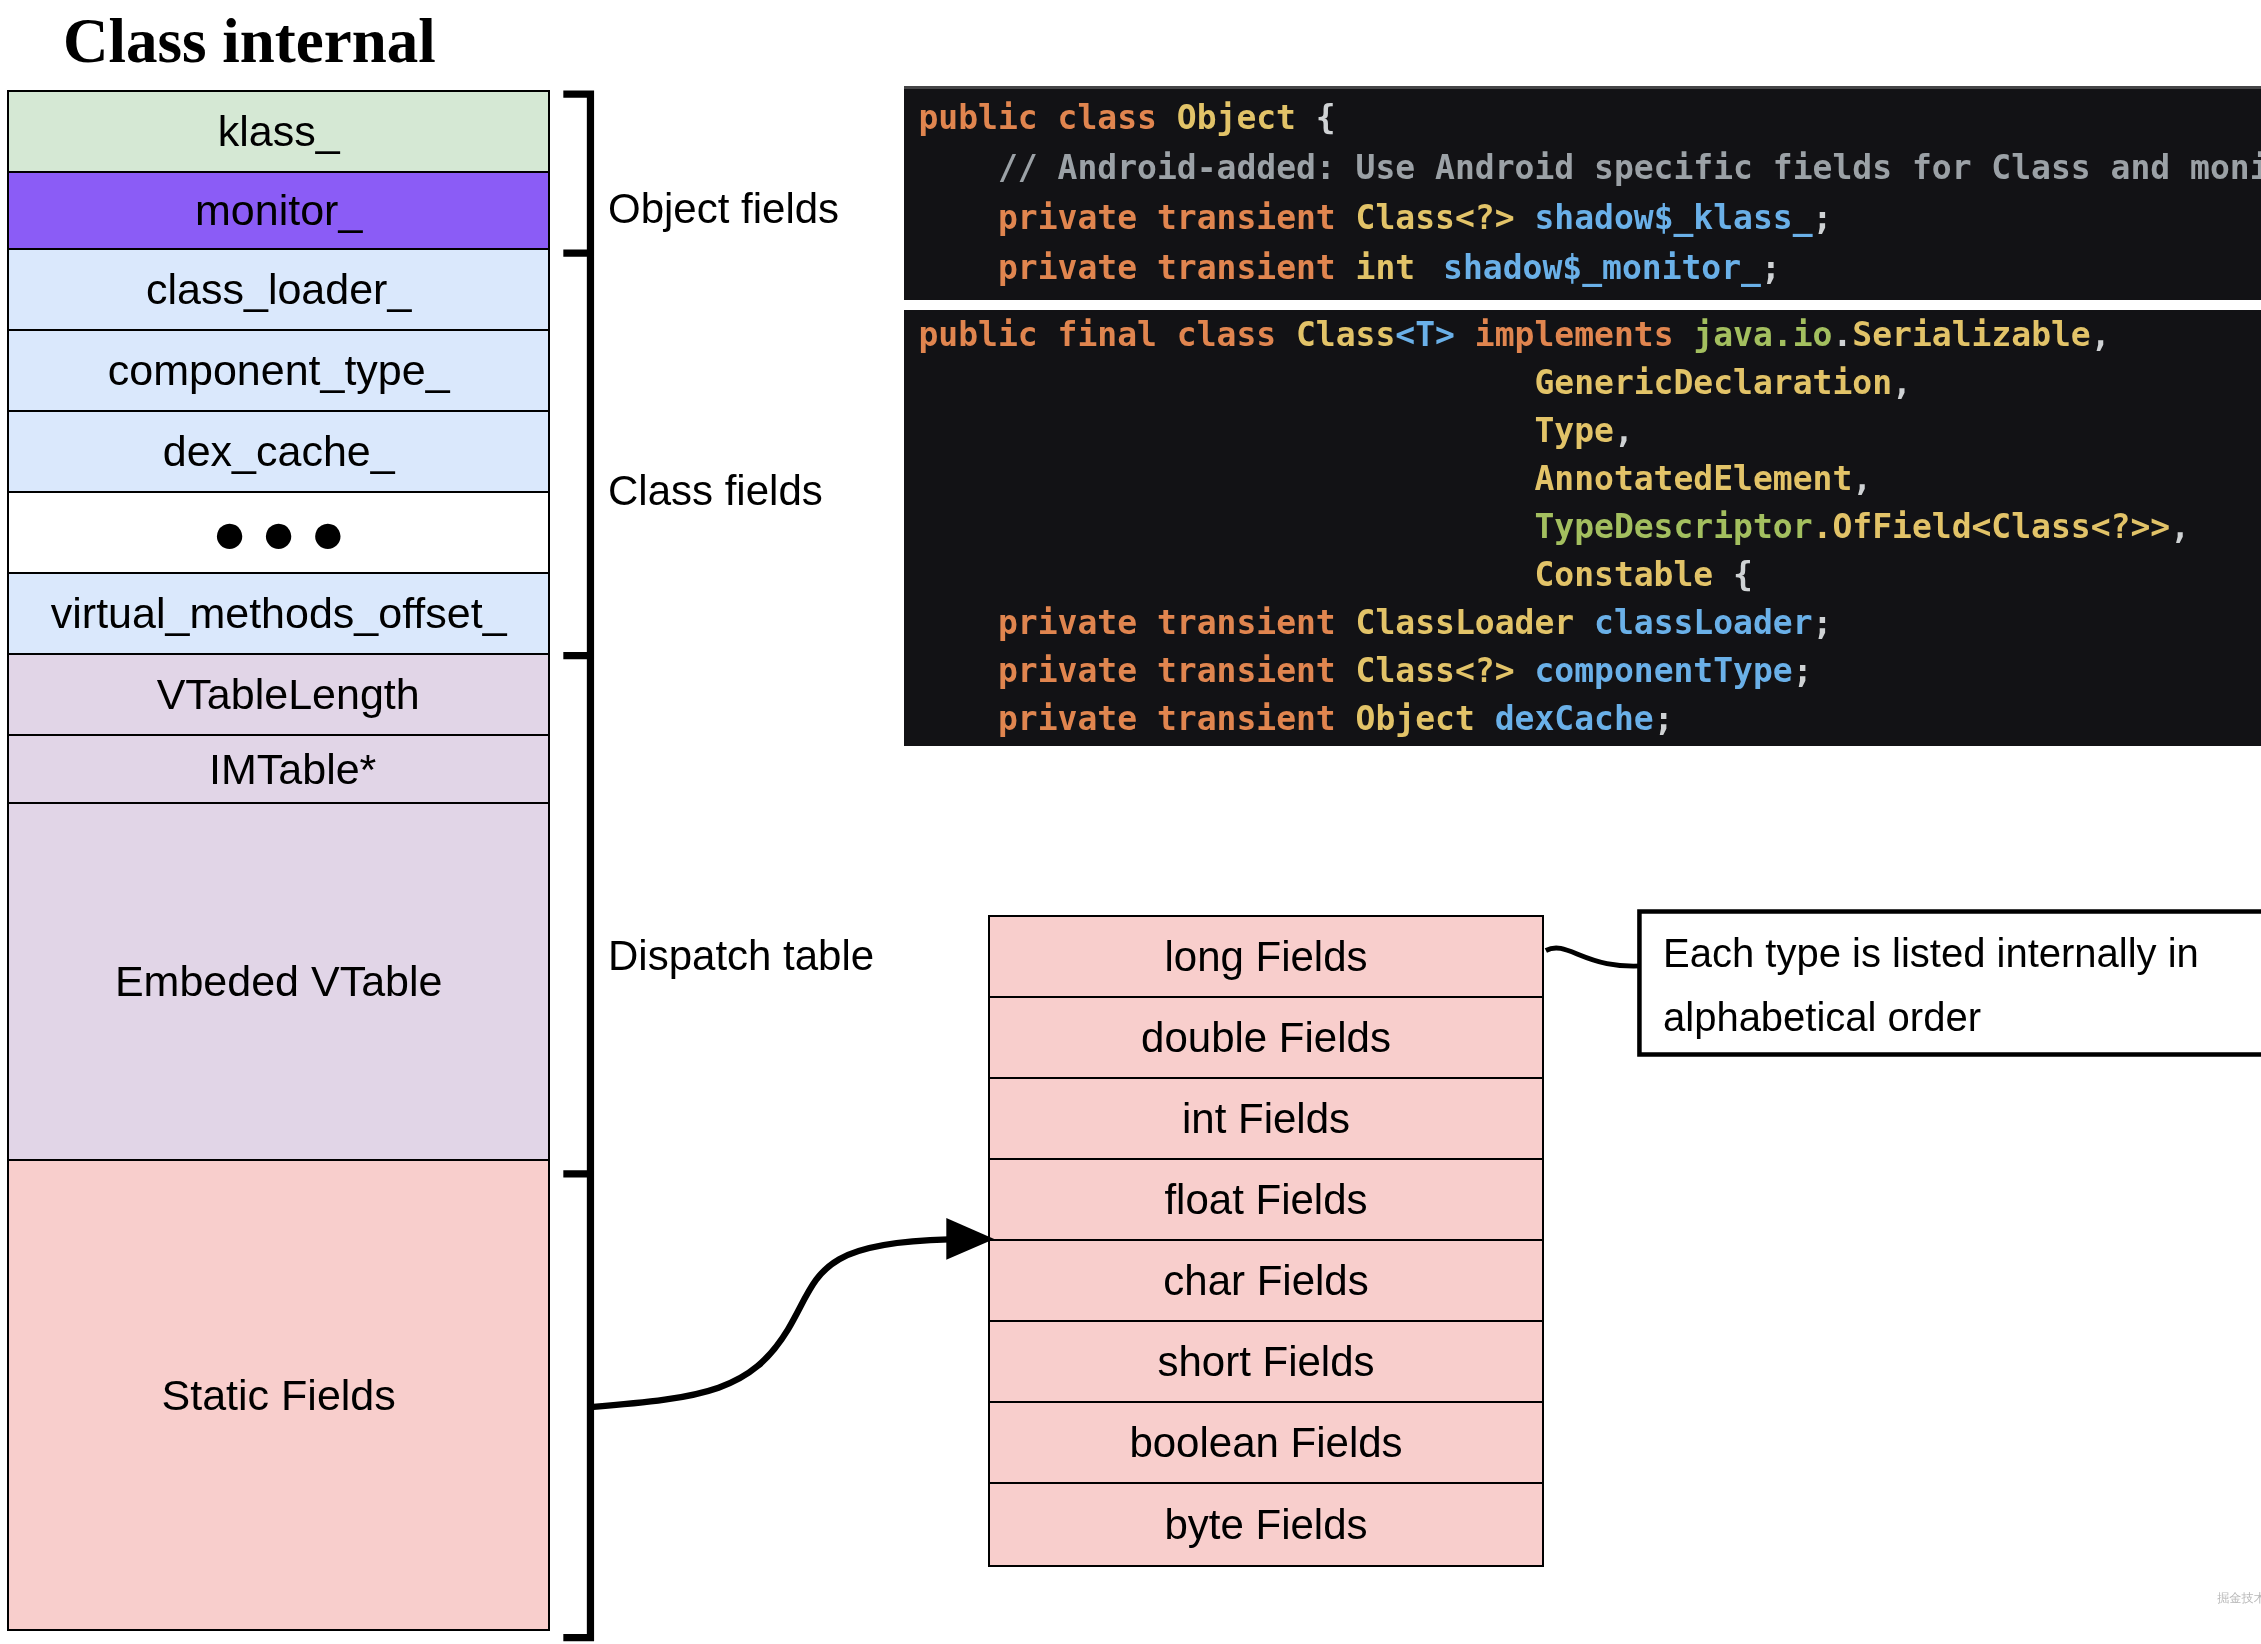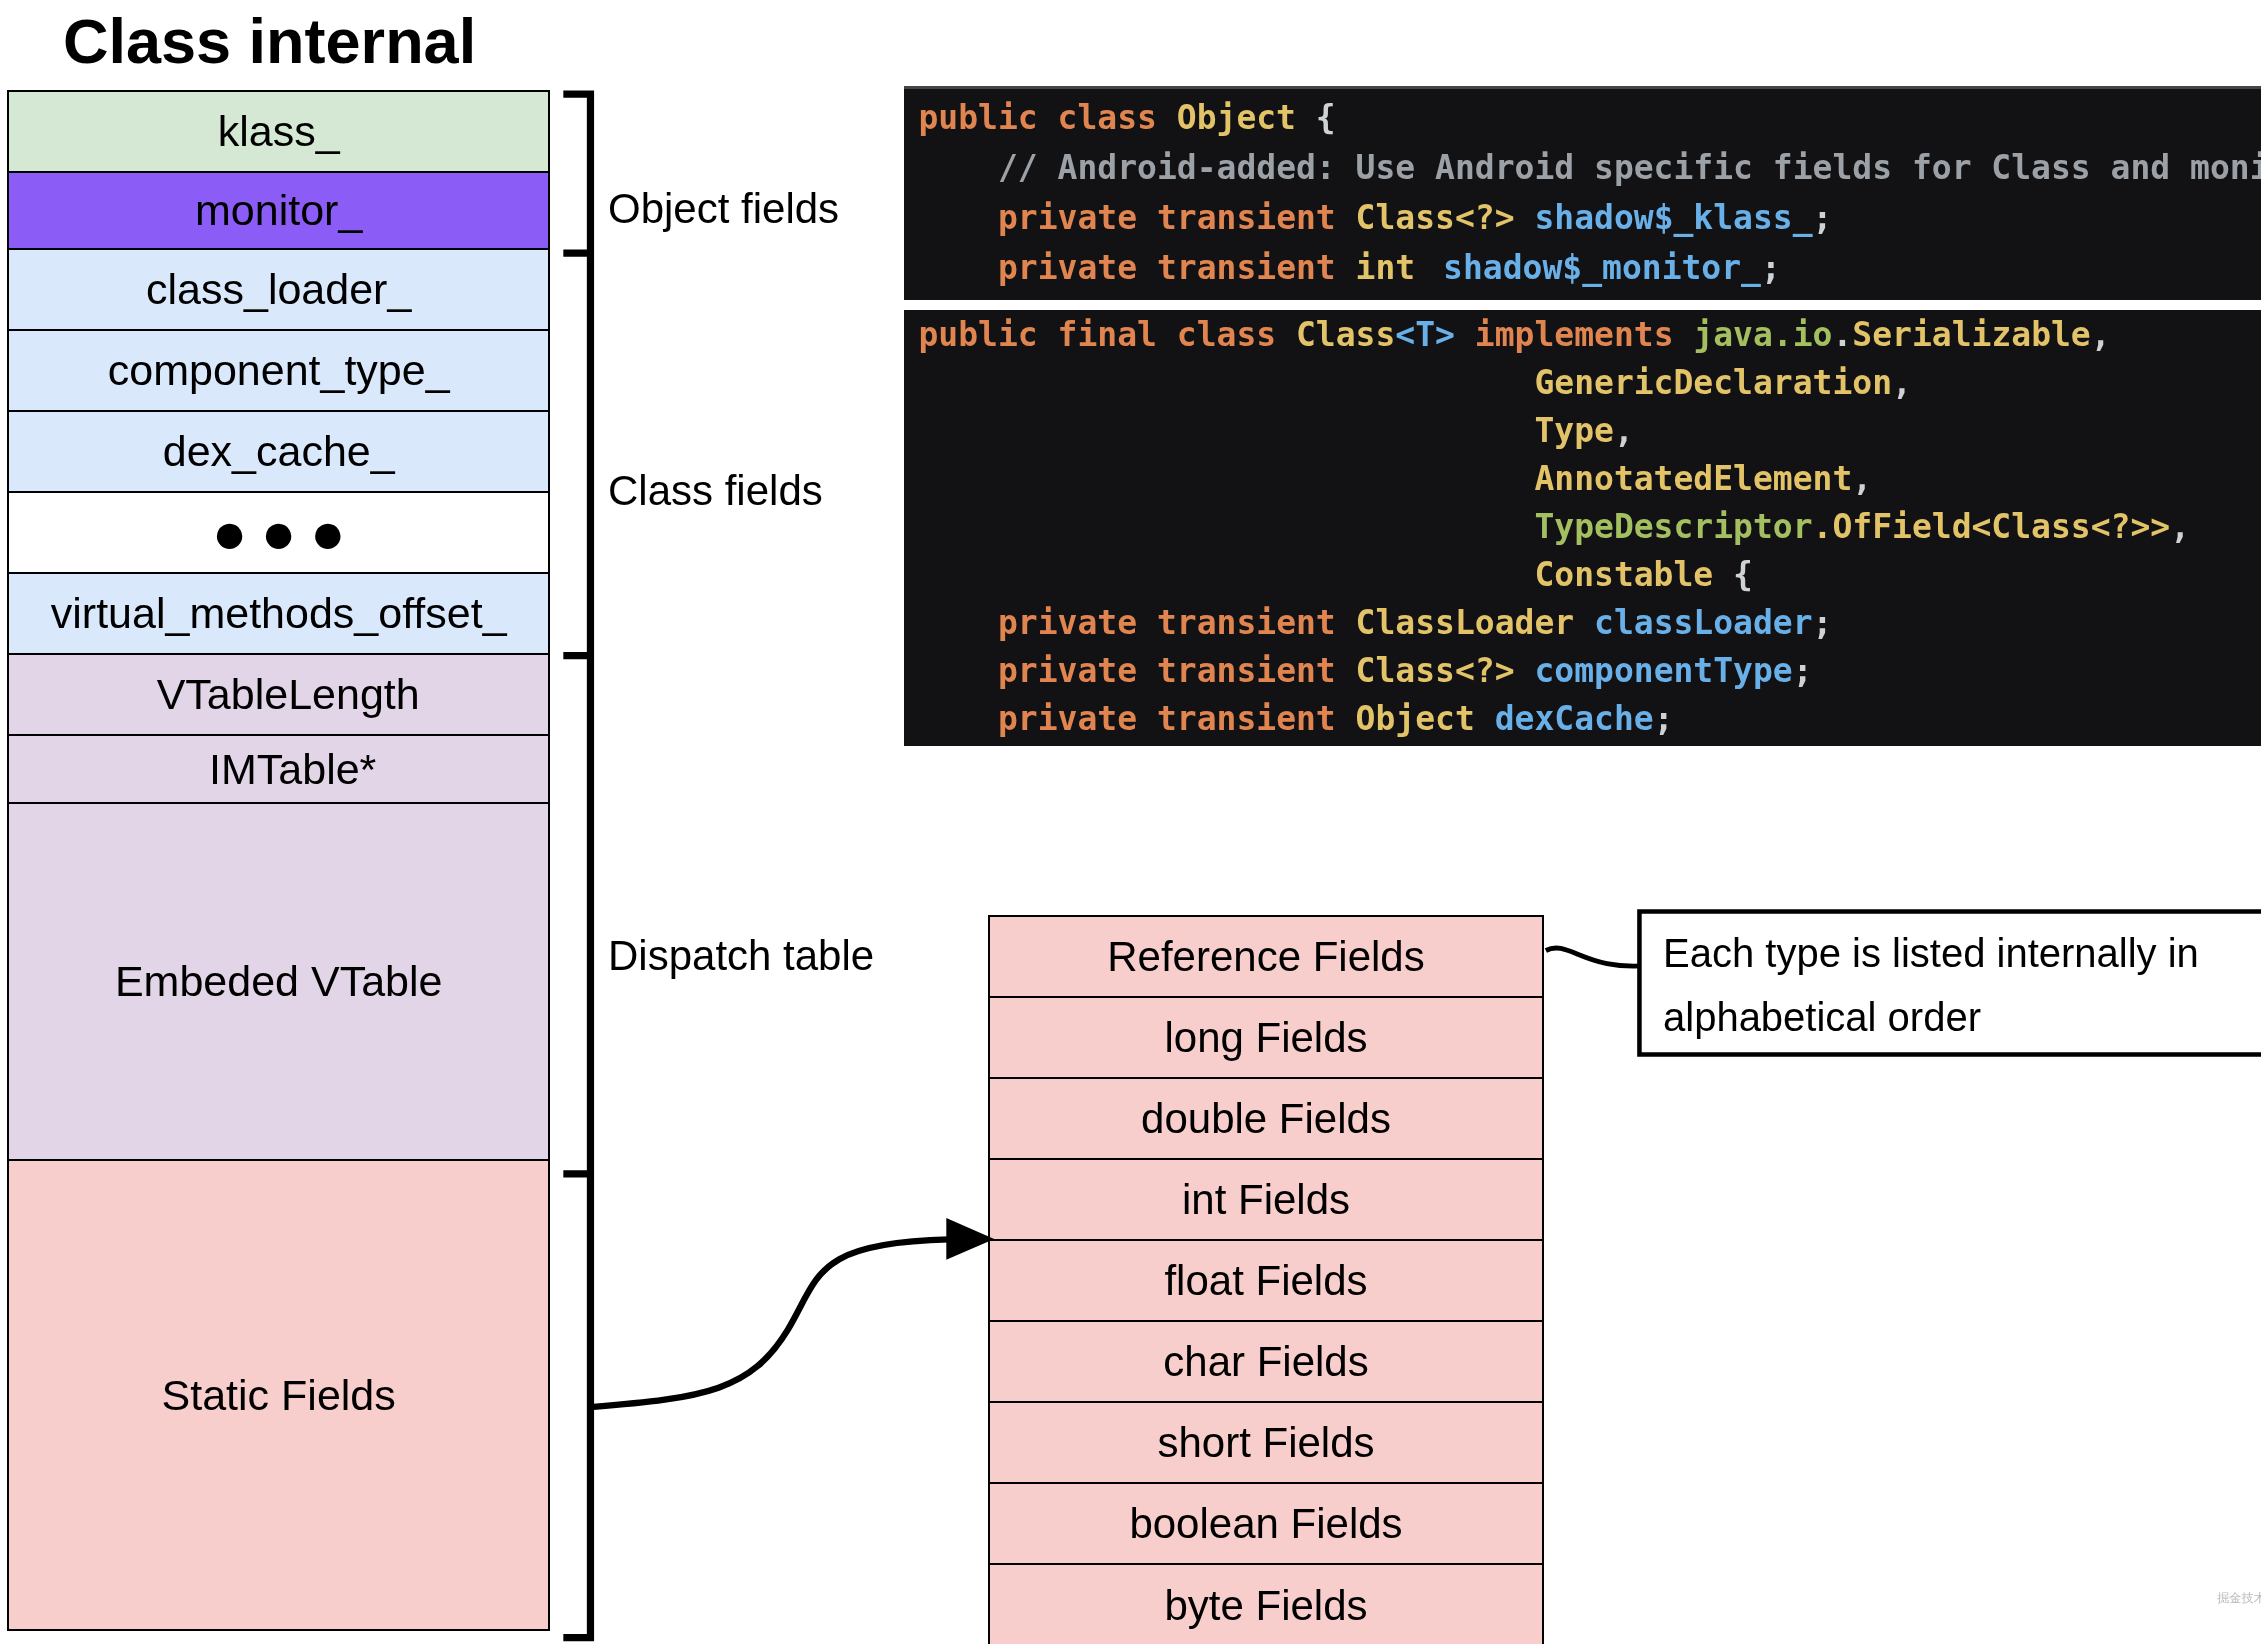--- a/index.html
+++ b/index.html
@@ -1,20 +1,20 @@
 <!DOCTYPE html>
 <html style="font-size:7.2px"><head>
 <meta charset="utf-8">
 <style>
   html,body{margin:0;padding:0;background:#fff;}
   #canvas{position:relative;width:2399px;height:1644px;background:#ffffff;overflow:hidden;
           font-family:"Liberation Sans", sans-serif;}
 
   
-  #title{position:absolute;left:63px;top:4.5px;font-size:63px;font-weight:bold;color:#000;white-space:nowrap;}
+  #title{position:absolute;left:63px;top:4.5px;font-size:63px;font-weight:bold;color:#000;white-space:nowrap;font-family:Liberation Serif, serif;}
 
   
   #memory-table{position:absolute;left:7.2px;top:90px;width:543px;border:2.3px solid #000;background:#fff;box-sizing:border-box;}
   .mrow{box-sizing:border-box;border-bottom:2.3px solid #000;display:flex;align-items:center;justify-content:center;
         font-size:43px;color:#000;white-space:nowrap;}
   .mrow:last-child{border-bottom:none;}
   .mrow.dots{font-size:59px;letter-spacing:13.6px;padding-left:13.6px;}
 
   
   .bracket-label{position:absolute;left:608px;transform:translateY(-50%);font-size:42px;color:#000;white-space:nowrap;margin-top:36px;}
@@ -81,21 +81,20 @@
       <div class="cline"><span style="color: rgb(207, 210, 212);">                               </span><span style="color: rgb(226, 195, 104);">Type</span><span style="color: rgb(207, 210, 212);">,</span></div>
       <div class="cline"><span style="color: rgb(207, 210, 212);">                               </span><span style="color: rgb(226, 195, 104);">AnnotatedElement</span><span style="color: rgb(207, 210, 212);">,</span></div>
       <div class="cline"><span style="color: rgb(207, 210, 212);">                               </span><span style="color: rgb(163, 191, 95);">TypeDescriptor</span><span style="color: rgb(226, 195, 104);">.OfField&lt;Class&lt;?&gt;&gt;</span><span style="color: rgb(207, 210, 212);">,</span></div>
       <div class="cline"><span style="color: rgb(207, 210, 212);">                               </span><span style="color: rgb(226, 195, 104);">Constable </span><span style="color: rgb(207, 210, 212);">{</span></div>
       <div class="cline"><span style="color: rgb(207, 210, 212);">    </span><span style="color: rgb(224, 133, 79);">private transient </span><span style="color: rgb(226, 195, 104);">ClassLoader </span><span style="color: rgb(106, 176, 232);">classLoader</span><span style="color: rgb(207, 210, 212);">;</span></div>
       <div class="cline"><span style="color: rgb(207, 210, 212);">    </span><span style="color: rgb(224, 133, 79);">private transient </span><span style="color: rgb(226, 195, 104);">Class&lt;?&gt; </span><span style="color: rgb(106, 176, 232);">componentType</span><span style="color: rgb(207, 210, 212);">;</span></div>
       <div class="cline"><span style="color: rgb(207, 210, 212);">    </span><span style="color: rgb(224, 133, 79);">private transient </span><span style="color: rgb(226, 195, 104);">Object </span><span style="color: rgb(106, 176, 232);">dexCache</span><span style="color: rgb(207, 210, 212);">;</span></div>
     </div>
 
   <div id="fields-table">
-      <div class="frow">Reference Fields</div>
       <div class="frow">long Fields</div>
       <div class="frow">double Fields</div>
       <div class="frow">int Fields</div>
       <div class="frow">float Fields</div>
       <div class="frow">char Fields</div>
       <div class="frow">short Fields</div>
       <div class="frow">boolean Fields</div>
       <div class="frow">byte Fields</div>
     </div>
 

